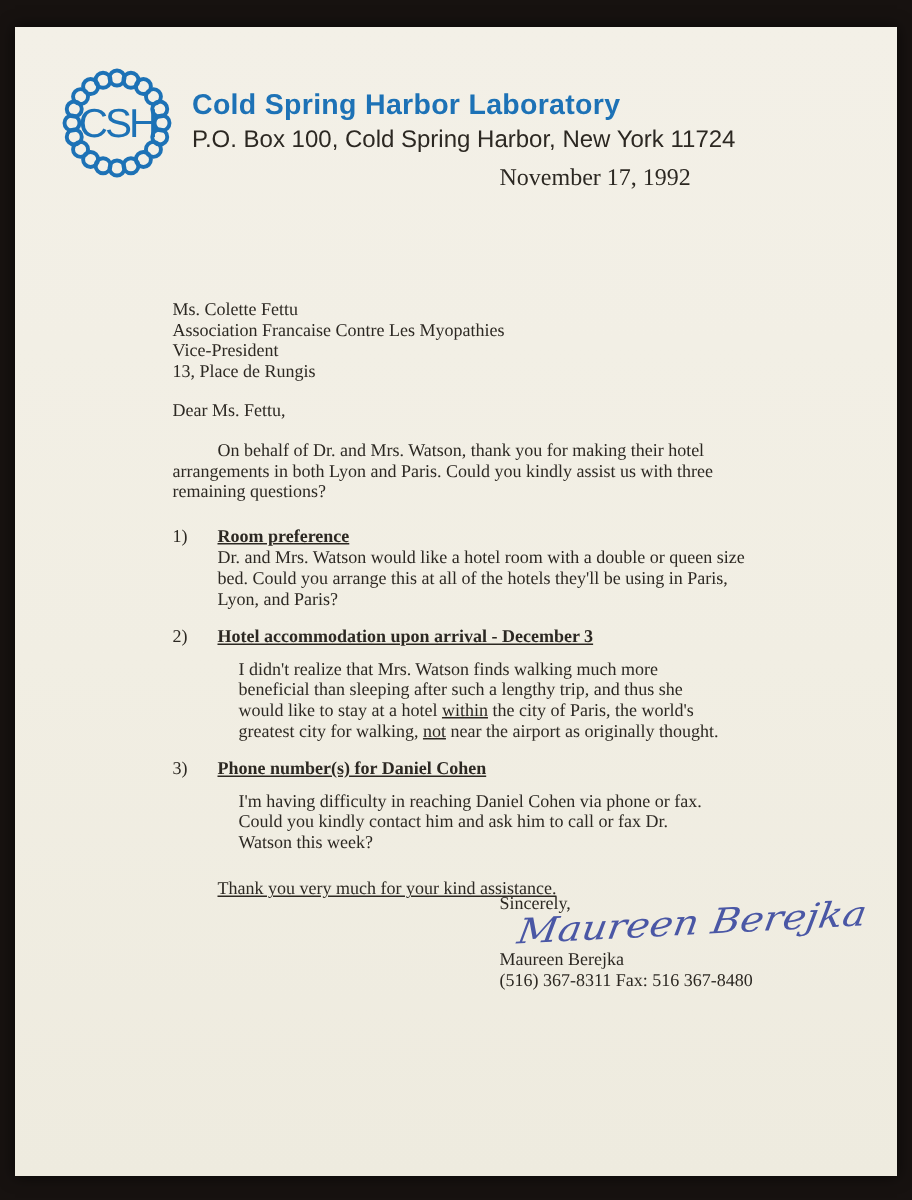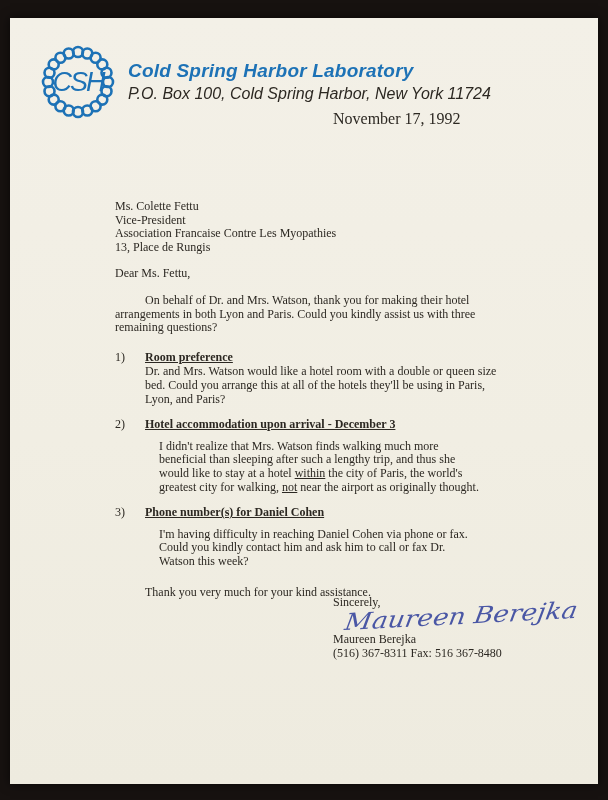--- a/index.html
+++ b/index.html
@@ -10,42 +10,42 @@
     font-family:"Liberation Serif", serif;
     overflow:hidden;
   }
   .paper{
     position:absolute;left:10px;top:18px;width:588px;height:766px;
     background:linear-gradient(180deg,#f3f0e7 0%,#f1eee3 55%,#eeebdf 100%);
     box-shadow:0 0 10px rgba(0,0,0,.65);
     color:#2c2822;
   }
   
-  .letterhead{position:absolute;left:28px;top:24px;display:flex;align-items:center;font-style:italic;}
+  .letterhead{position:absolute;left:28px;top:24px;display:flex;align-items:center;}
   .logo{width:80px;height:80px;flex:0 0 auto;}
   .lh-text{margin-left:10px;font-family:"Liberation Sans", sans-serif;}
   .org-name{color:#1d72b6;font-size:19px;font-weight:bold;letter-spacing:.2px;line-height:1.1;}
   .org-addr{color:#2c2822;font-size:16px;margin-top:3px;}
   
   .date{position:absolute;left:323px;top:92px;font-size:16px;}
   
   .content{position:absolute;left:105px;top:182px;width:386px;font-size:12px;line-height:13.6px;}
   .recipient div{white-space:nowrap;}
   .salutation{margin-top:13px;}
   .intro{margin-top:13px;text-indent:30px;}
   .qlist{margin-top:16px;}
   .qitem{display:flex;margin-top:12px;}
   .qitem:first-child{margin-top:0;}
   .qnum{width:30px;flex:0 0 auto;}
   .qcontent{width:356px;}
   .qheading{font-weight:bold;text-decoration:underline;}
   .qbody{margin-top:1px;}
   .qbody.indented{margin-left:14px;margin-top:8px;width:320px;}
   .u{text-decoration:underline;}
-  .closing{margin-top:18px;margin-left:30px;}
+  .closing{margin-top:18px;margin-left:30px;text-decoration:underline;}
   
   .signblock{position:absolute;left:323px;top:578px;font-size:12px;line-height:13.6px;}
   .sig{
     display:inline-block;
     font-family:"DejaVu Serif", serif;
     font-style:italic;
     font-size:23px;
     color:#4a57a5;
     transform:rotate(-3deg) skewX(-12deg) scaleX(1.15);
     transform-origin:left center;
@@ -90,22 +90,22 @@
       <div class="org-addr">P.O. Box 100, Cold Spring Harbor, New York 11724</div>
     </div>
   </div>
 
   <div class="date">November 17, 1992</div>
 
   <div class="content">
 
     <div class="recipient">
       <div>Ms. Colette Fettu</div>
+      <div>Association Francaise Contre Les Myopathies</div>
       <div>Vice-President</div>
-      <div>Association Francaise Contre Les Myopathies</div>
       <div>13, Place de Rungis</div>
     </div>
 
     <div class="salutation">Dear Ms. Fettu,</div>
 
     <div class="intro">On behalf of Dr. and Mrs. Watson, thank you for making their hotel arrangements in both Lyon and Paris.  Could you kindly assist us with three remaining questions?</div>
 
     <div class="qlist">
 
       <div class="qitem">

